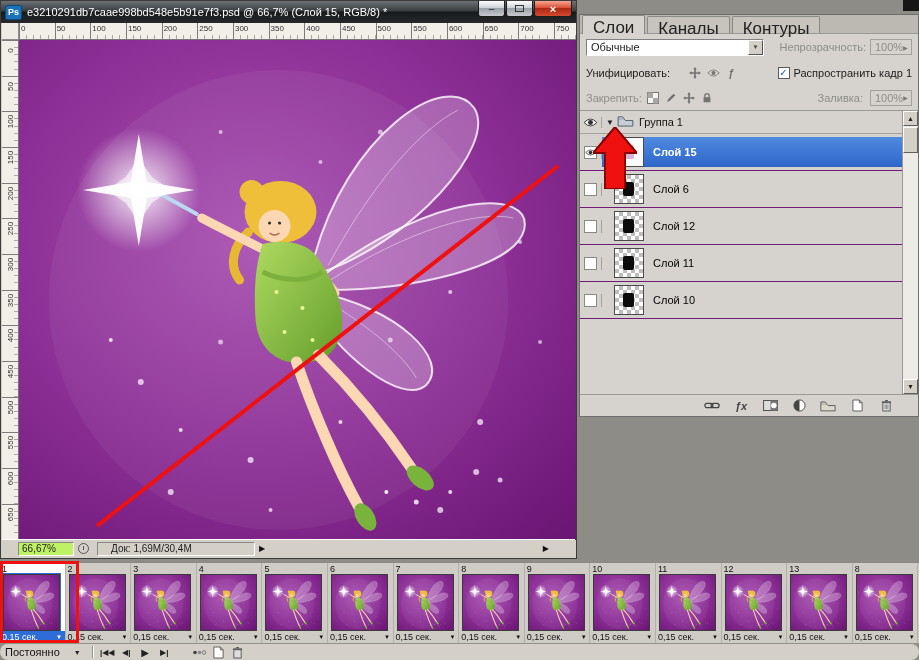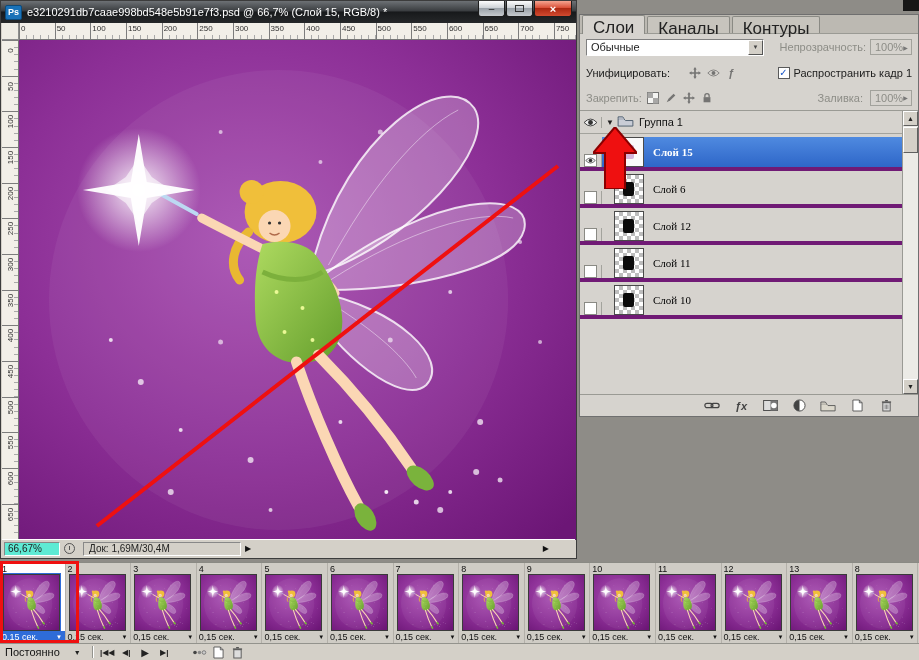--- a/index.html
+++ b/index.html
@@ -41,26 +41,26 @@
                 background-size:100% 100%,5px 100%; background-position:0 0,12px 0;
                 background-repeat:no-repeat,no-repeat; }
   .ruler-num-v { position:absolute; left:0; width:16px; text-align:center; font-size:8px; color:#333;
                  transform:rotate(-90deg); }
   .canvas { position:absolute; left:18px; top:39px; width:557px; height:500px; background:#8c2f96; }
   .canvas svg { display:block; width:100%; height:100%; }
   .red-line { stroke:var(--red,#ef1010); stroke-width:4; }
 
   .statusbar { position:absolute; left:1px; right:1px; bottom:1px; height:18px; background:#d4d0c8;
                border-top:1px solid #fff; display:flex; align-items:center; font-size:10px; color:#222; }
-  .zoom-box { width:56px; height:14px; margin-left:2px; padding:0 3px; background:#5eead4;
+  .zoom-box { width:56px; height:14px; margin-left:16px; padding:0 3px; background:#bef264;
               border:1px solid; border-color:#888 #fff #fff #888; display:flex; align-items:center; }
   .clock-icon { width:11px; height:11px; border:1px solid #555; border-radius:50%; margin-left:4px;
                 position:relative; flex:none; }
   .clock-icon::after { content:''; position:absolute; left:4px; top:2px; width:1px; height:4px; background:#555; }
-  .docinfo-box { margin-left:8px; height:14px; padding:0 5px; border:1px solid; border-color:#888 #fff #fff #888;
+  .docinfo-box { margin-left:8px; height:14px; padding:0 13px; border:1px solid; border-color:#888 #fff #fff #888;
                  display:flex; align-items:center; width:158px; }
   .status-arrow { font-size:8px; margin-left:4px; color:#111; }
   .status-arrow.right { margin-left:auto; margin-right:26px; }
 
   
   .layers-panel { position:absolute; left:579px; top:14px; width:340px; height:403px;
                   background:#d6d3ce; border:1px solid #6f6f6f; }
   .panel-tabs { height:19px; display:flex; align-items:flex-end; background:#bcb9b2;
                 border-bottom:1px solid #9a9a94; padding:2px 0 0 2px; }
   .tab { height:17px; padding:2px 10px 0; font-size:17px; color:#222; background:#c7c4bd;
@@ -84,21 +84,21 @@
   .checkbox { width:12px; height:12px; background:#fff; border:1px solid #5a5a5a; margin:0 4px 0 8px;
               display:flex; align-items:center; justify-content:center;
               color:#1a57c8; font-size:10px; font-weight:bold; line-height:10px; }
   .tool-icon { display:inline-flex; align-items:center; justify-content:center; min-width:16px; height:16px; }
   .lock-row .tool-icon, .unify-row .tool-icon { opacity:.75; }
 
   .layers-list { position:absolute; left:0; top:95px; right:0; bottom:22px; border-top:1px solid #9a9a94;
                  background:#d6d3ce; overflow:hidden; }
   .list-rows { position:absolute; left:0; top:0; right:16px; bottom:0; }
   .group-row { height:23px; display:flex; align-items:center; border-bottom:1px solid #a3a39d; }
-  .layer-row { height:37px; display:flex; align-items:flex-end; border-bottom:4px solid #701a75;font-family:Liberation Serif, serif; }
+  .layer-row { height:37px; display:flex; align-items:center; border-bottom:1px solid #701a75; }
   .eye-cell { width:22px; flex:none; border-right:1px solid #a3a39d; display:flex;
               align-items:center; justify-content:center; }
   .vis-box { width:13px; height:13px; background:#fff; border:1px solid #8a8a84;
              display:flex; align-items:center; justify-content:center; overflow:hidden; }
   .expander { font-size:8px; color:#222; margin:0 3px 0 4px; }
   .group-name { font-size:11px; margin-left:5px; color:#111; }
   .layer-main { flex:1; display:flex; align-items:center; padding-left:12px; gap:9px; }
   .layer-row.selected .layer-main { background:linear-gradient(#4f8ae0,#2e66c8); color:#fff; }
   .layer-thumb { width:30px; height:30px; border:1px solid #4a4a4a; position:relative; flex:none;
                  background-color:#fff;
@@ -133,21 +133,21 @@
   .frame-thumb { position:absolute; top:11px; left:3px; width:57px; height:57px; border:1px solid #3a3a3a;
                  overflow:hidden; background:#8c2f96; }
   .frame.selected .frame-thumb { outline:1px solid var(--sel,#2e6cd8); }
   .frame-thumb svg { display:block; width:100%; height:100%; }
   .frame-delay { position:absolute; left:0; bottom:0; width:100%; height:12px; padding:0 2px;
                  font-size:9px; color:#111; display:flex; align-items:center; gap:18px; white-space:nowrap; }
   .frame.selected .frame-delay { background:var(--sel,#2e6cd8); color:#fff; }
   .delay-arrow { font-size:6px; }
 
   .anim-controls { position:absolute; left:0; top:643px; width:919px; height:17px; background:#d4d0c8;
-                   border-top:1px solid #93938d; display:flex; align-items:center; font-size:11px; color:#111; }
+                   border-top:1px solid #93938d; display:flex; align-items:center; font-size:11px; color:#111;border-radius:8px; }
   .loop-select { display:flex; align-items:center; gap:14px; padding:0 6px 0 5px; }
   .loop-arrow { font-size:7px; color:#222; }
   .vsep { width:1px; height:12px; background:#93938d; box-shadow:1px 0 0 #fff; margin:0 5px; flex:none; }
   .ctrl-btn { min-width:19px; height:15px; display:flex; align-items:center; justify-content:center;
               font-size:8px; font-weight:bold; color:#222; padding:0 2px; }
   .ctrl-btn.spaced { margin-left:16px; }
 
   
   .red-arrow { position:absolute; left:593px; top:127px; width:44px; height:62px; pointer-events:none; }
   .red-frame-box { position:absolute; left:0; top:561px; width:79px; height:82px;

